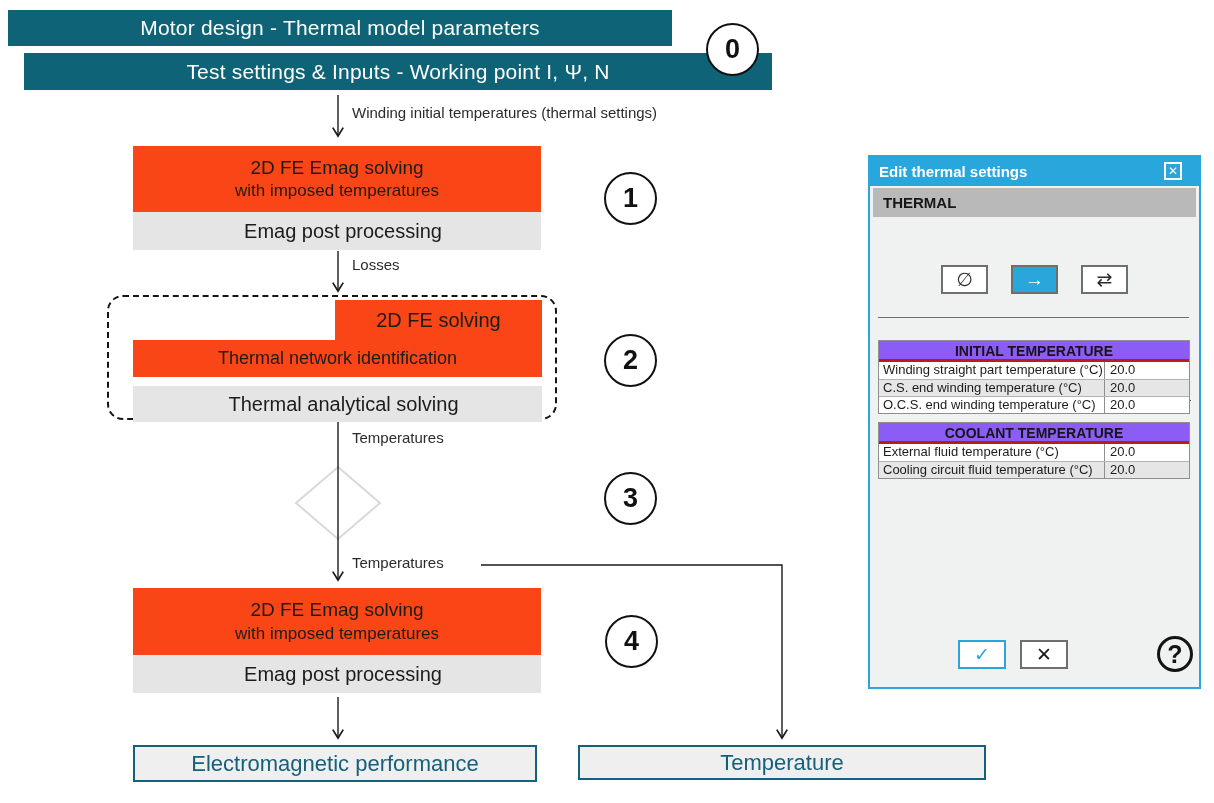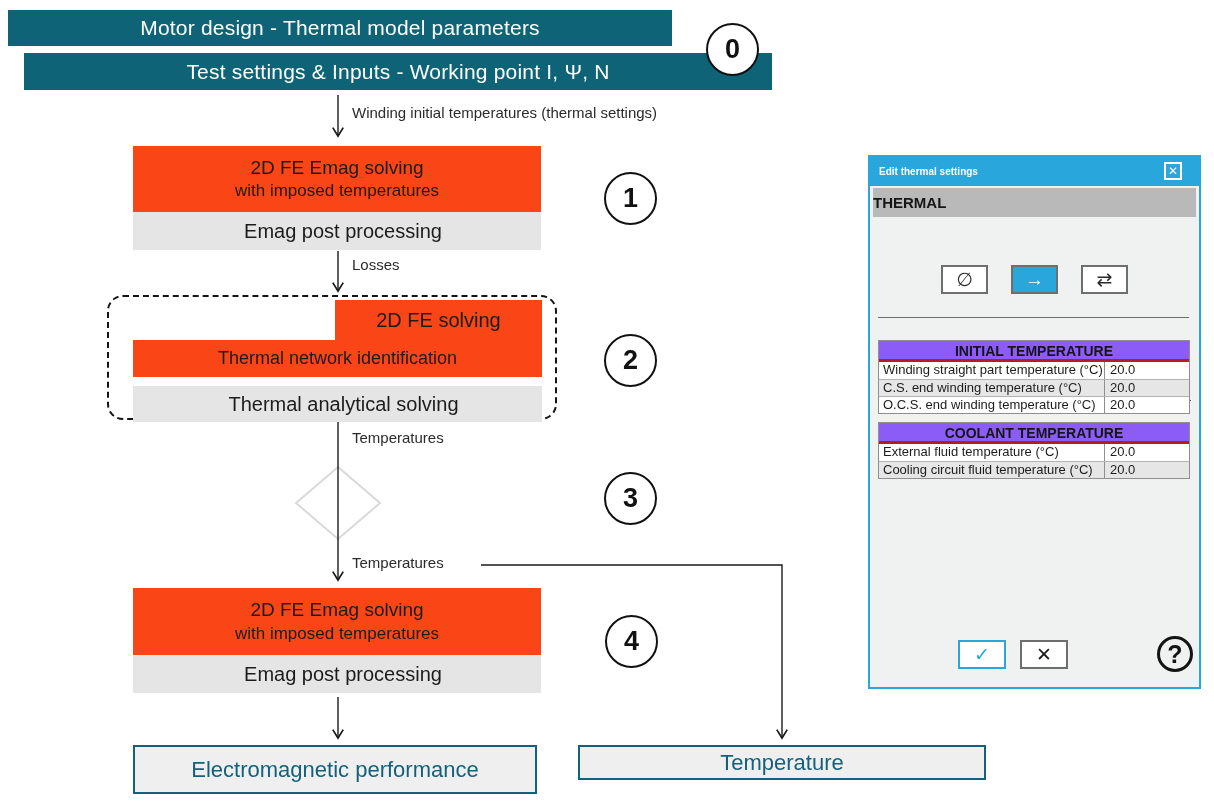--- a/index.html
+++ b/index.html
@@ -39,30 +39,30 @@
   }
   svg.connectors { position:absolute; left:0; top:0; pointer-events:none; }
 
   
   .dialog {
     left:868px; top:155px; width:333px; height:534px;
     border:2px solid #29a6dc; background:#f0f1f1;
   }
   .titlebar {
     position:absolute; left:0; top:0; right:0; height:29px; background:#29a6dc;
-    color:#fff; font-size:10px; font-weight:bold; line-height:29px; padding-left:9px;
+    color:#fff; font-size:15px; font-weight:bold; line-height:29px; padding-left:9px;
   }
   .close-btn {
     position:absolute; top:5px; right:17px; width:18px; height:18px;
     border:2px solid #ffffff; color:#ffffff; font-size:12px; line-height:14px;
     text-align:center; cursor:pointer; background:transparent;
   }
   .section-bar {
     position:absolute; left:3px; right:3px; top:31px; height:29px; background:#b9b9b9;
-    color:#161616; font-weight:bold; font-size:15px; line-height:29px; 
+    color:#161616; font-weight:bold; font-size:15px; line-height:29px; padding-left:10px;
   }
   .group-row {
     position:absolute; left:8px; right:8px; top:235px; display:flex; align-items:center;
     font-size:15px; color:#222;
   }
   .group-row .rule { flex:1; border-top:1px solid #555; }
   .group-row .lbl { margin:0 5px; white-space:nowrap; }
   .solve-row {
     position:absolute; left:0; right:0; top:108px; display:flex; justify-content:center; gap:23px;
   }
@@ -154,21 +154,21 @@
 
 <div class="abs step-orange" style="left:133px; top:588px; width:408px; height:67px;">
   <span class="l1">2D FE Emag solving</span>
   <span class="l2">with imposed temperatures</span>
 </div>
 <div class="abs step-gray" style="left:133px; top:655px; width:408px; height:38px;">
   <span>Emag post processing</span>
 </div>
 <div class="abs badge" style="left:605px; top:615px;">4</div>
 
-<div class="abs outcome" style="left:133px; top:745px; width:404px; height:49px;">
+<div class="abs outcome" style="left:133px; top:745px; width:404px; height:37px;">
   <span>Electromagnetic performance</span>
 </div>
 <div class="abs outcome" style="left:578px; top:745px; width:408px; height:35px;">
   <span>Temperature</span>
 </div>
 
 <div class="abs dialog">
 
   <div class="titlebar">
     <span>Edit thermal settings</span>

